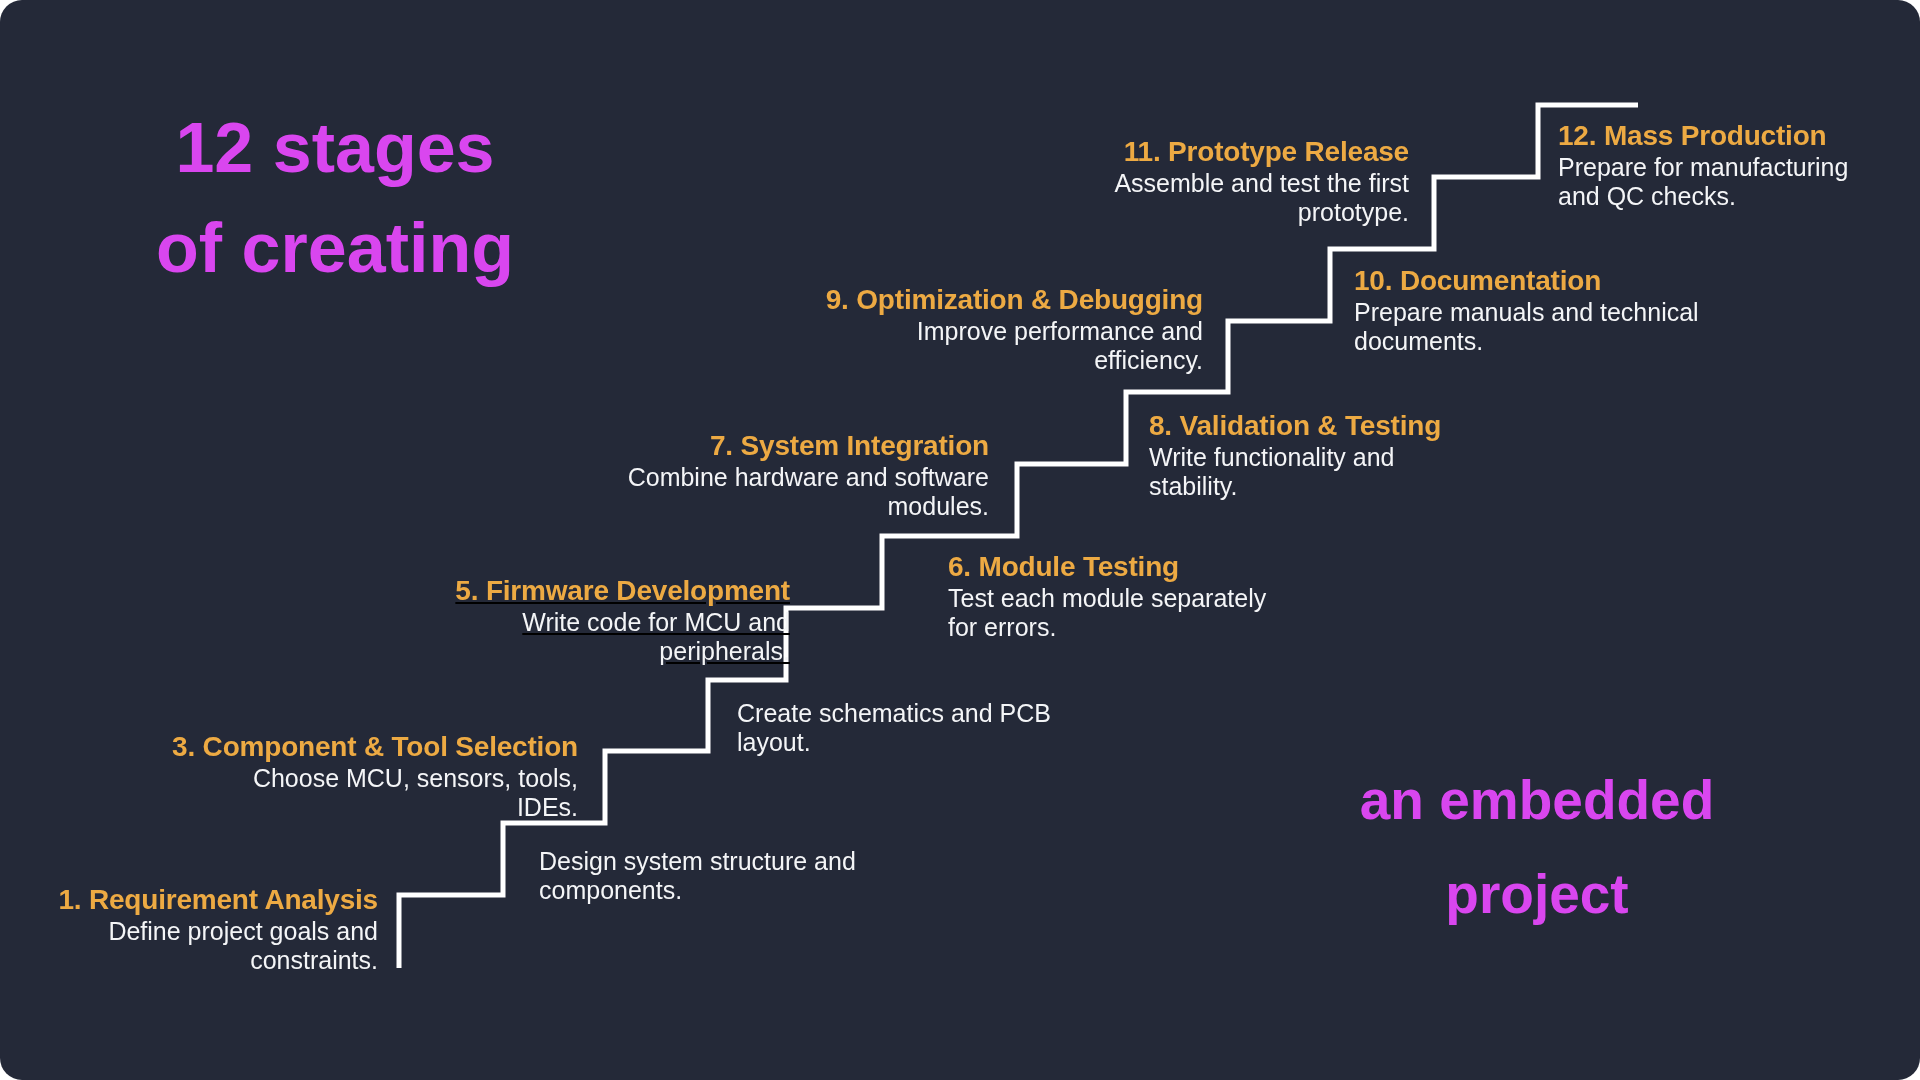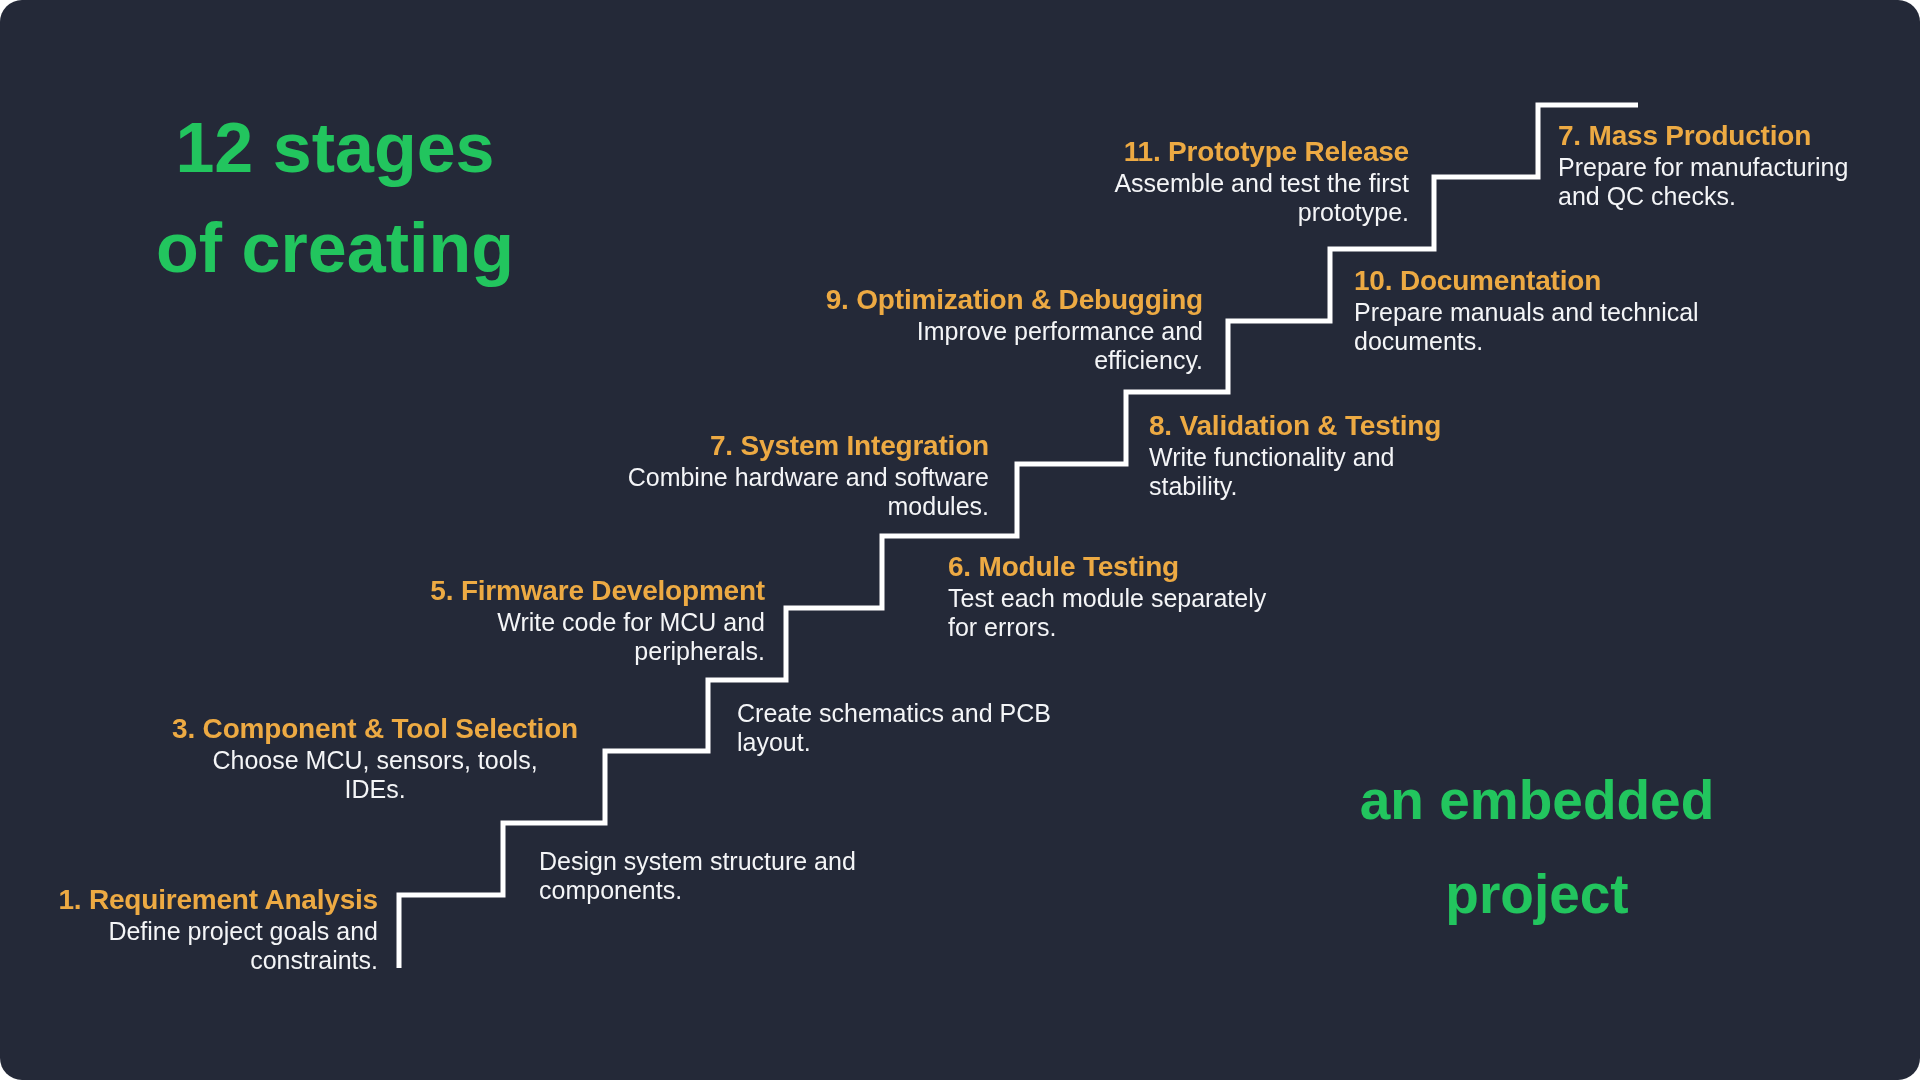--- a/index.html
+++ b/index.html
@@ -25,21 +25,21 @@
   }
   .stairs-svg polyline {
     fill: none;
     stroke: #ffffff;
     stroke-width: 5;
     stroke-linecap: butt;
     stroke-linejoin: miter;
   }
   .main-title {
     position: absolute;
-    color: #22c55e;
+    color: #d946ef;
     font-weight: 700;
     text-align: center;
     white-space: nowrap;
   }
   .main-title.left {
     left: 60px;
     top: 98px;
     width: 550px;
     font-size: 70px;
     line-height: 100px;
@@ -99,32 +99,32 @@
       <div class="stage-title">1. Requirement Analysis</div>
       <div class="stage-desc">Define project goals and</div>
       <div class="stage-desc">constraints.</div>
     </div>
 
     <div class="stage even" style="left:539px; top:847px;">
       <div class="stage-desc">Design system structure and</div>
       <div class="stage-desc">components.</div>
     </div>
 
-    <div class="stage odd" style="right:1342px; top:714px;text-align:center;">
+    <div class="stage odd" style="right:1342px; top:732px;">
       <div class="stage-title">3. Component &amp; Tool Selection</div>
       <div class="stage-desc">Choose MCU, sensors, tools,</div>
       <div class="stage-desc">IDEs.</div>
     </div>
 
     <div class="stage even" style="left:737px; top:699px;">
       <div class="stage-desc">Create schematics and PCB</div>
       <div class="stage-desc">layout.</div>
     </div>
 
-    <div class="stage odd" style="right:1155px; top:576px;">
+    <div class="stage odd" style="right:1130px; top:576px;text-decoration:underline;">
       <div class="stage-title">5. Firmware Development</div>
       <div class="stage-desc">Write code for MCU and</div>
       <div class="stage-desc">peripherals.</div>
     </div>
 
     <div class="stage even" style="left:948px; top:552px;">
       <div class="stage-title">6. Module Testing</div>
       <div class="stage-desc">Test each module separately</div>
       <div class="stage-desc">for errors.</div>
     </div>
@@ -153,19 +153,19 @@
       <div class="stage-desc">documents.</div>
     </div>
 
     <div class="stage odd" style="right:511px; top:137px;">
       <div class="stage-title">11. Prototype Release</div>
       <div class="stage-desc">Assemble and test the first</div>
       <div class="stage-desc">prototype.</div>
     </div>
 
     <div class="stage even" style="left:1558px; top:121px;">
-      <div class="stage-title">7. Mass Production</div>
+      <div class="stage-title">12. Mass Production</div>
       <div class="stage-desc">Prepare for manufacturing</div>
       <div class="stage-desc">and QC checks.</div>
     </div>
 
   </div>
 </div>
 
 </body></html>

